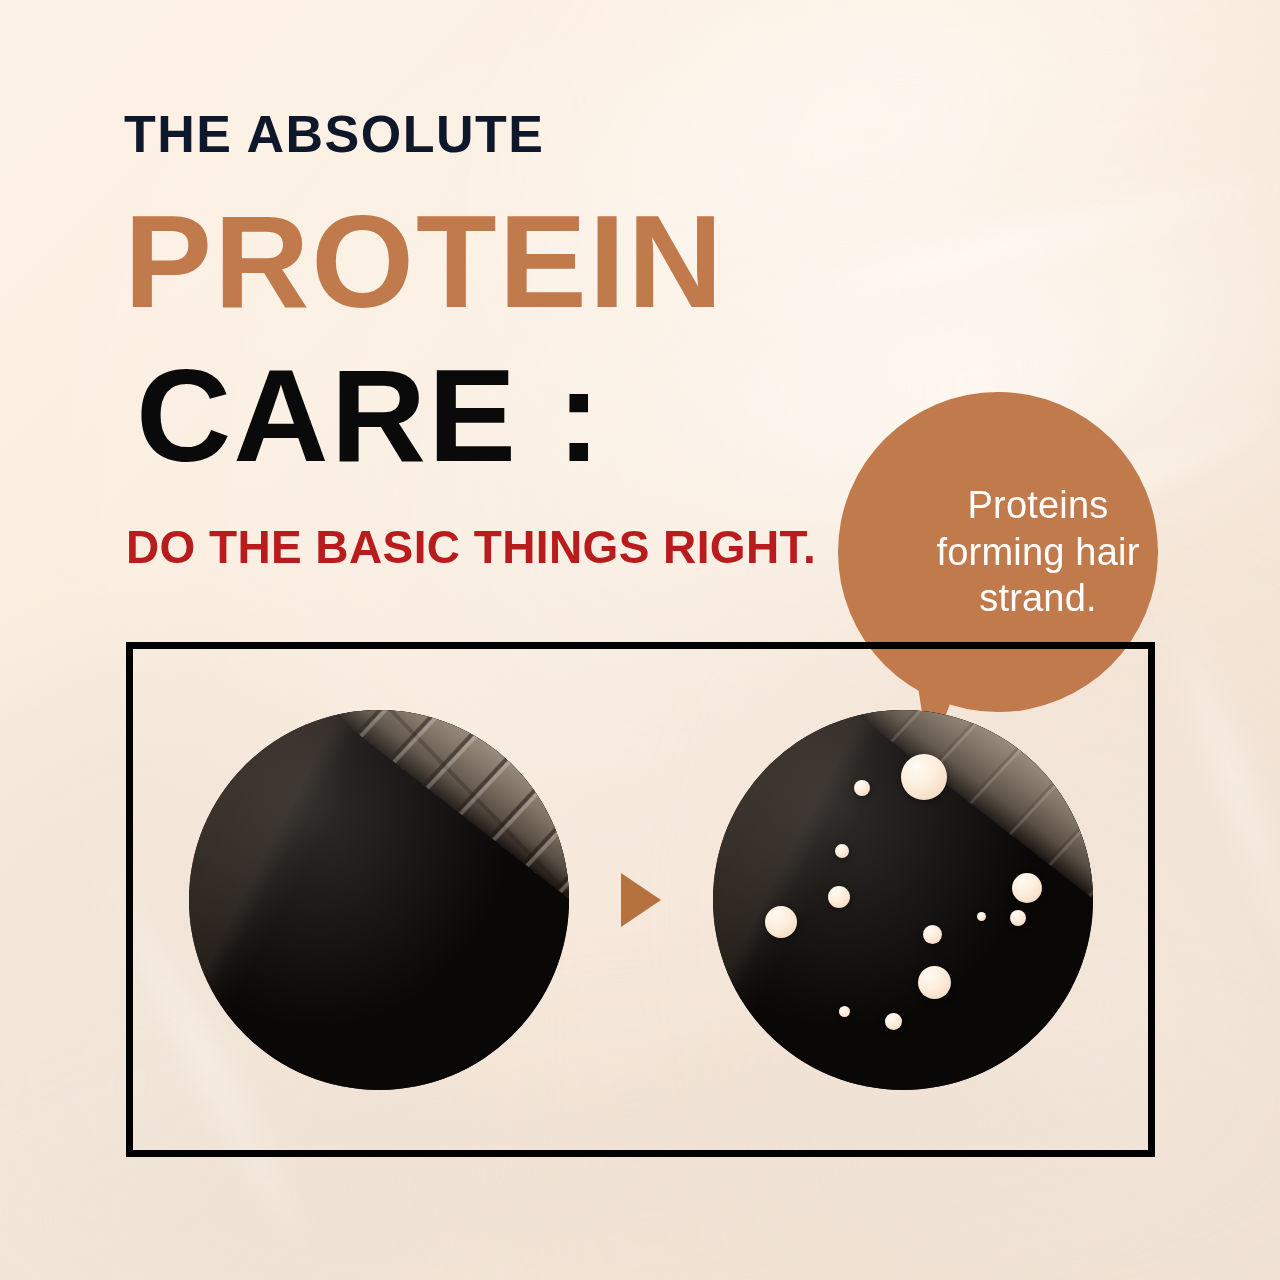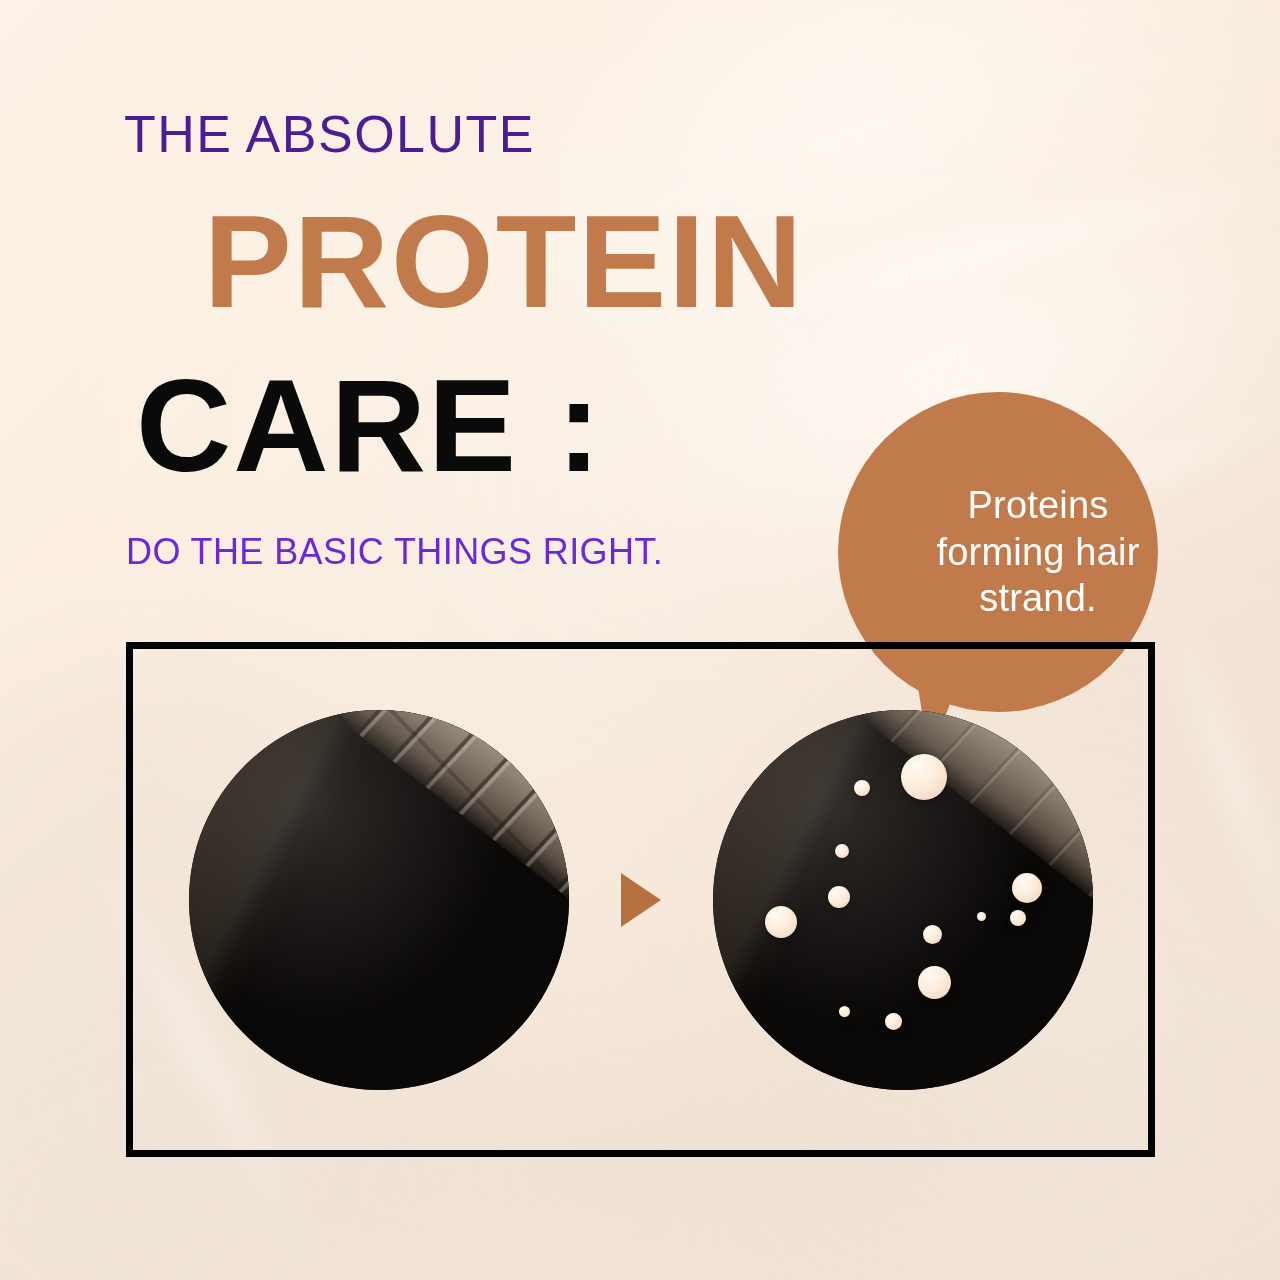--- a/index.html
+++ b/index.html
@@ -106,49 +106,49 @@
   .headline {
     position: absolute;
     left: 124px;
     top: 108px;
     width: 760px;
   }
   .eyebrow {
     font-size: 52px;
     line-height: 1.0;
     letter-spacing: 1.5px;
-    font-weight: 400;
-    color: #4c1d95;
+    font-weight: 700;
+    color: #0f172a;
     white-space: nowrap;
   }
   .word-big {
     font-size: 132px;
     line-height: 1.0;
     font-weight: 700;
     letter-spacing: 2px;
     margin-top: 36px;
     white-space: nowrap;
   }
-  .word-protein { color: #c17a4b; text-align: center; }
+  .word-protein { color: #c17a4b; }
   .word-care {
     font-size: 132px;
     line-height: 1.0;
     font-weight: 700;
     letter-spacing: 2px;
     color: #0a0a0a;
-    margin-top: 32px;
+    margin-top: 22px;
     margin-left: 12px;
     white-space: nowrap;
   }
   .subline {
-    font-size: 36px;
+    font-size: 46px;
     line-height: 1.0;
     letter-spacing: 0.4px;
-    font-weight: 400;
-    color: #6d28d9;
+    font-weight: 700;
+    color: #b91c1c;
     margin-top: 42px;
     margin-left: 2px;
     white-space: nowrap;
   }
 
   
   .bubble-wrap {
     position: absolute;
     left: 838px;
     top: 392px;

